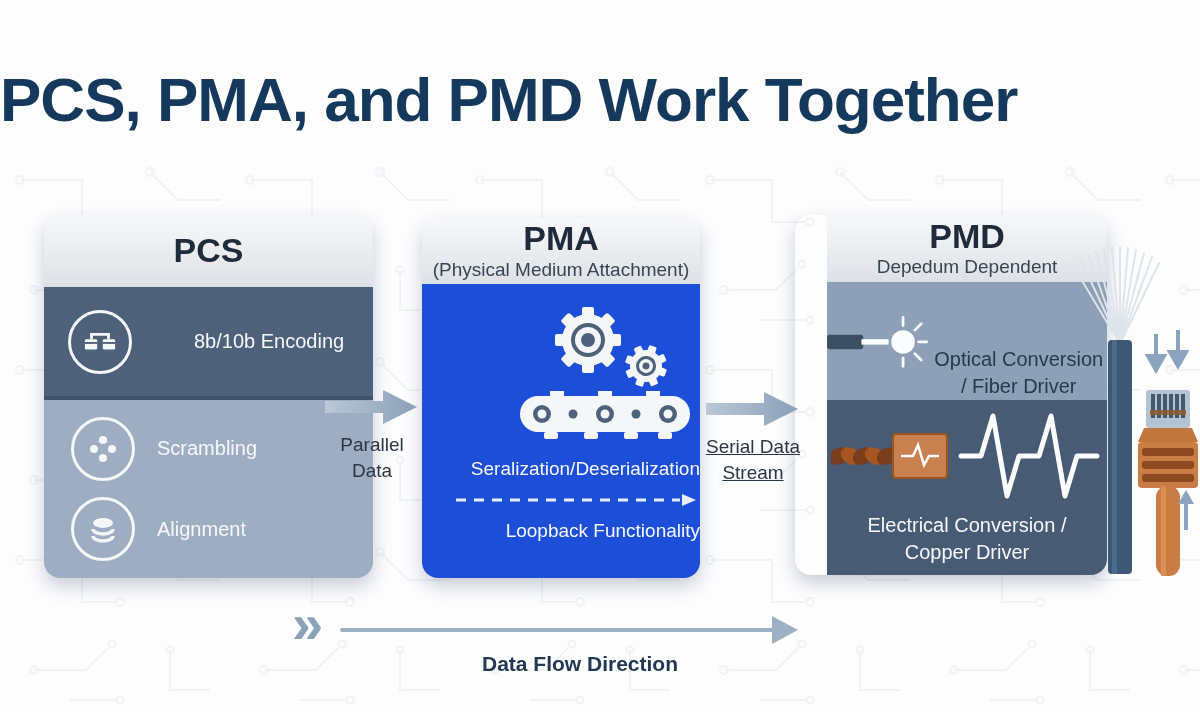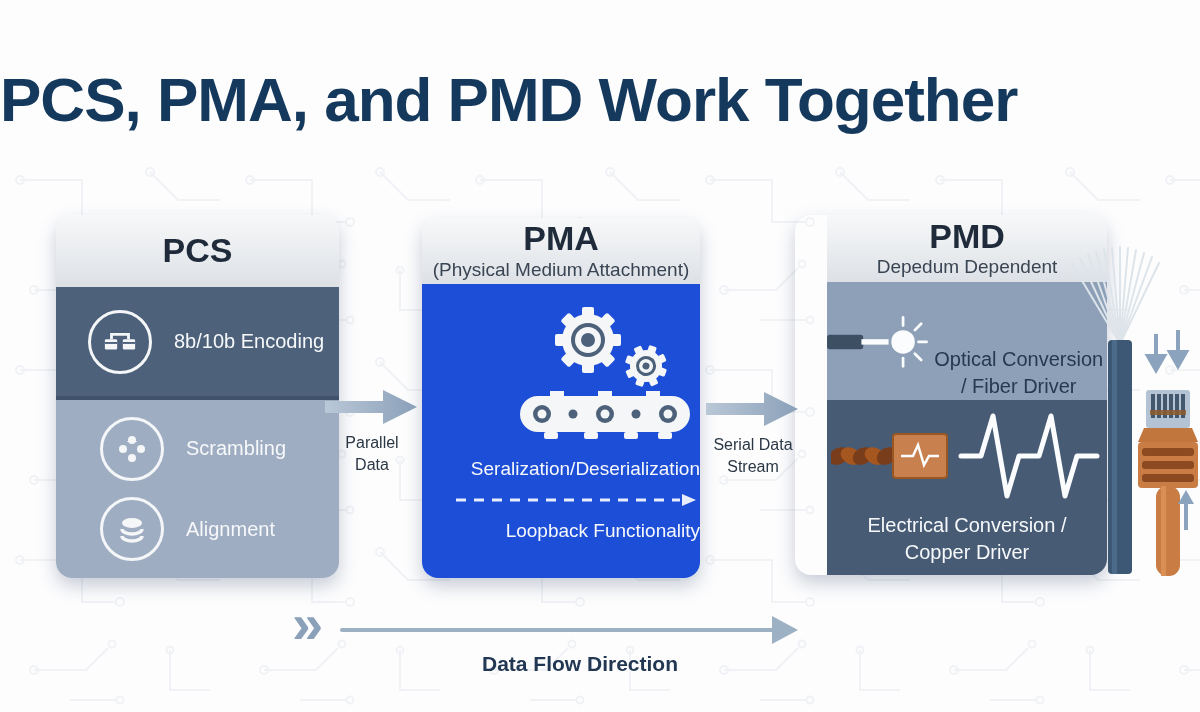--- a/index.html
+++ b/index.html
@@ -14,34 +14,34 @@
     display:flex;flex-direction:column;justify-content:center;}
   .panel-acronym{font-size:34px;font-weight:bold;color:#1f2b3a;line-height:1.05;}
   .panel-subtitle{font-size:19px;color:#3a4553;margin-top:2px;}
   .band{position:relative;}
   .band-dark{background:#4d617b;}
   .band-light{background:#9fadc2;}
   .feature-row{display:flex;align-items:center;}
   .icon-circle{width:58px;height:58px;border:3px solid #f4f6f8;border-radius:50%;
     flex:0 0 auto;display:flex;align-items:center;justify-content:center;}
   .feature-label{color:#f6f8fa;font-size:20px;margin-left:22px;}
-  .pcs-band1{height:113px;display:flex;align-items:center;padding-left:32px;
-    border-bottom:4px solid rgba(35,50,70,.30);box-sizing:border-box;}
+  .pcs-band1{height:113px;display:flex;align-items:center;padding-left:24px;
+    border-bottom:4px solid rgba(35,50,70,.30);box-sizing:border-box;gap:40px;}
   .pcs-band2{height:178px;display:flex;flex-direction:column;justify-content:space-evenly;
-    padding-left:44px;box-sizing:border-box;}
+    padding-left:27px;box-sizing:border-box;}
   .pma-body{height:294px;background:#1d4ed8;display:flex;flex-direction:column;align-items:flex-end;}
   .pma-label{color:#f6f8fa;font-size:19px;}
   .pmd-optical{height:118px;background:#8da0b8;display:flex;align-items:flex-end;}
   .pmd-optical-text{width:195px;text-align:center;color:#26394e;font-size:20px;
     line-height:1.35;margin-left:2px;}
   .pmd-electrical{height:203px;background:#475b75;display:flex;flex-direction:column;align-items:center;}
   .pmd-electrical-text{width:235px;text-align:center;color:#f6f8fa;font-size:20px;
     line-height:1.35;margin-top:4px;}
   .connector{position:absolute;z-index:2;display:flex;flex-direction:column;align-items:center;}
-  .connector-label{font-size:16px;color:#2a3744;text-align:center;line-height:1.35;margin-top:6px;}
+  .connector-label{font-size:19px;color:#2a3744;text-align:center;line-height:1.35;margin-top:6px;}
   .flow-chevron{position:absolute;left:292px;top:596px;font-size:56px;font-weight:bold;
     color:#8ba1b9;z-index:2;line-height:1;}
   .flow-line{position:absolute;left:340px;top:628px;width:434px;height:4px;background:#9db1c5;
     border-radius:2px;z-index:2;}
   .flow-head{position:absolute;left:772px;top:616px;width:0;height:0;z-index:2;
     border-left:26px solid #9db1c5;border-top:14px solid transparent;border-bottom:14px solid transparent;}
   .flow-label{position:absolute;left:420px;top:652px;width:320px;text-align:center;
     font-size:21px;font-weight:600;color:#223852;z-index:2;}
   .abs{position:absolute;z-index:2;}
 </style>
@@ -67,21 +67,21 @@
           <path d="M70 170 h46"></path>
             <circle cx="120" cy="170" r="3.5"></circle>
         </g>
       </pattern>
     </defs>
     <rect width="1200" height="562" fill="url(#circ)" opacity="0.5"></rect>
   </svg>
 
   <div class="main-title">PCS, PMA, and PMD Work Together</div>
 
-  <div class="panel" style="left:56px;top:215px;width:283px;height:363px;">
+  <div class="panel" style="left:44px;top:215px;width:329px;height:363px;">
     <div class="panel-header" style="height:72px;">
       <div class="panel-acronym">PCS</div>
     </div>
     <div class="band band-dark pcs-band1">
       <div class="icon-circle">
         <svg width="34" height="32" viewBox="0 0 36 32">
           <path d="M9 13 v-5 h18 v5" stroke="#f4f6f8" stroke-width="3" fill="none"></path>
           <rect x="2" y="13" width="13" height="11" rx="1.5" fill="#f4f6f8"></rect>
           <rect x="21" y="13" width="13" height="11" rx="1.5" fill="#f4f6f8"></rect>
           <rect x="2" y="16" width="13" height="2" fill="#4d617b"></rect>
@@ -243,21 +243,21 @@
   <div class="connector" style="left:698px;top:390px;width:110px;">
     <svg width="94" height="38">
       <defs>
           <linearGradient id="arw2" x1="0" y1="0" x2="1" y2="0">
         <stop offset="0" stop-color="#bac8d7"></stop>
             <stop offset="1" stop-color="#8aa0b9"></stop>
           </linearGradient>
         </defs>
       <polygon points="0,13 58,13 58,2 92,19 58,36 58,25 0,25" fill="url(#arw2)"></polygon>
     </svg>
-    <div class="connector-label" style="width:110px;">Serial Data Stream</div>
+    <div class="connector-label" style="width:110px;text-decoration:underline;">Serial Data Stream</div>
   </div>
 
   <svg class="abs" style="left:1062px;top:238px;" width="100" height="340">
     <g stroke="#dde4ea" stroke-width="2" stroke-linecap="round">
       <line x1="58" y1="106" x2="10" y2="26"></line>
       <line x1="58" y1="106" x2="18" y2="20"></line>
       <line x1="58" y1="106" x2="26" y2="16"></line>
       <line x1="58" y1="106" x2="34" y2="13"></line>
       <line x1="58" y1="106" x2="42" y2="11"></line>
       <line x1="58" y1="106" x2="50" y2="10"></line>

